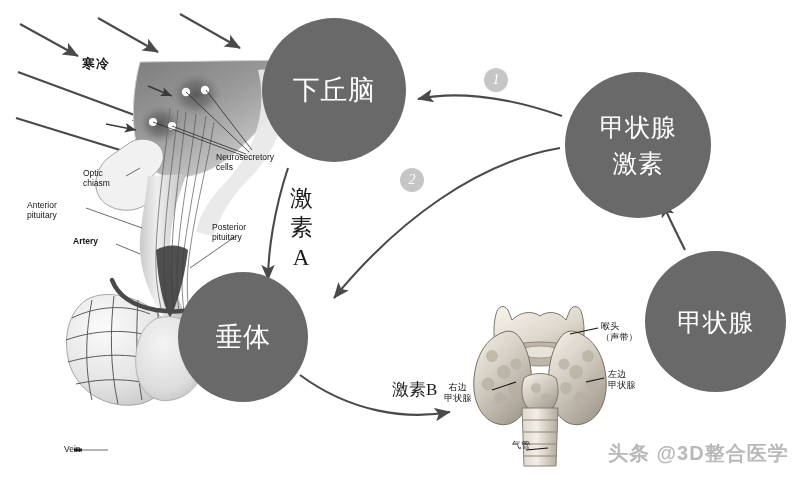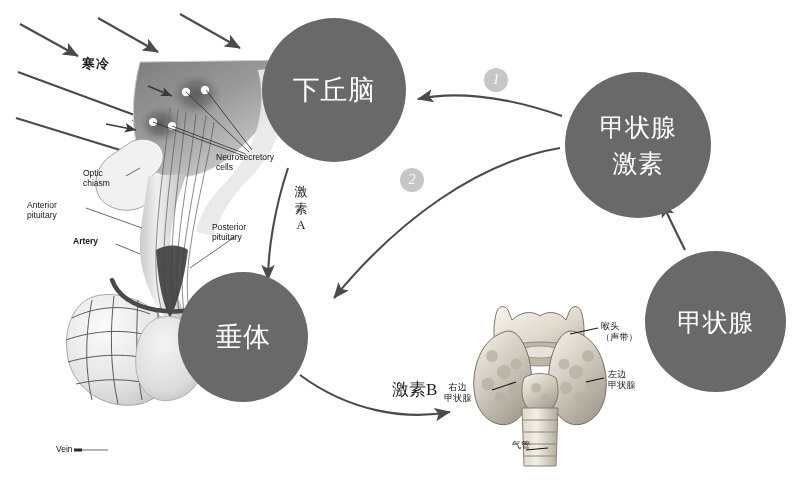--- a/index.html
+++ b/index.html
@@ -83,21 +83,21 @@
   }
   #label-cold {
     left: 82px; top: 55px;
     font-size: 13px;
     font-weight: 700;
     font-family: "Liberation Sans", "DejaVu Sans", sans-serif;
     letter-spacing: 1px;
   }
   #label-hormone-a {
     left: 290px; top: 184px;
-    font-size: 13px;
+    font-size: 23px;
     line-height: 1.28;
     text-align: center;
     white-space: normal;
     width: 22px;
   }
   #label-hormone-b {
     left: 356px; top: 378px;
     font-size: 17px;
     margin-left: 36px;
   }
@@ -114,21 +114,21 @@
   .anat-label.cn {
     font-weight: 400;
     font-size: 9px;
     letter-spacing: 0.2px;
   }
   #lbl-neurosecretory { left: 216px; top: 152px; text-align: left; }
   #lbl-optic          { left: 83px;  top: 168px; }
   #lbl-anterior       { left: 27px;  top: 200px; }
   #lbl-artery         { left: 73px;  top: 236px; font-weight: bold; }
   #lbl-posterior      { left: 212px; top: 222px; }
-  #lbl-vein           { left: 56px;  top: 444px; text-align: right; }
+  #lbl-vein           { left: 64px;  top: 444px; text-align: right; }
   #lbl-larynx         { left: 601px; top: 321px; }
   #lbl-left-thyroid   { left: 608px; top: 369px; }
   #lbl-right-thyroid  { left: 444px; top: 382px; text-align: center; }
   #lbl-trachea        { left: 512px; top: 440px; }
 
   #watermark {
     position: absolute;
     left: 608px; top: 440px;
     font-size: 20px;
     font-weight: 700;
@@ -388,14 +388,15 @@
   <div class="anat-label" id="lbl-vein">Vein</div>
 
   <div class="anat-label cn" id="lbl-larynx">喉头
 （声带）</div>
   <div class="anat-label cn" id="lbl-left-thyroid">左边
 甲状腺</div>
   <div class="anat-label cn" id="lbl-right-thyroid">右边
 甲状腺</div>
   <div class="anat-label cn" id="lbl-trachea">气管</div>
 
+  <div id="watermark">头条 @3D整合医学</div>
 
 </div>
 
 </body></html>

